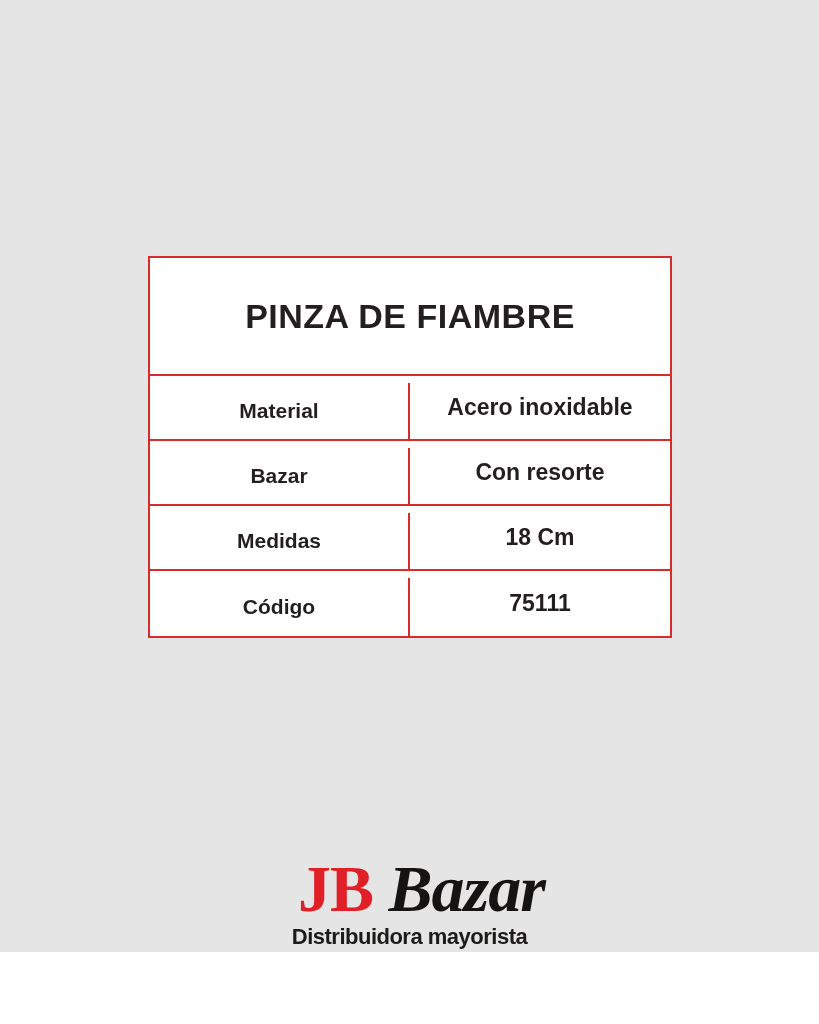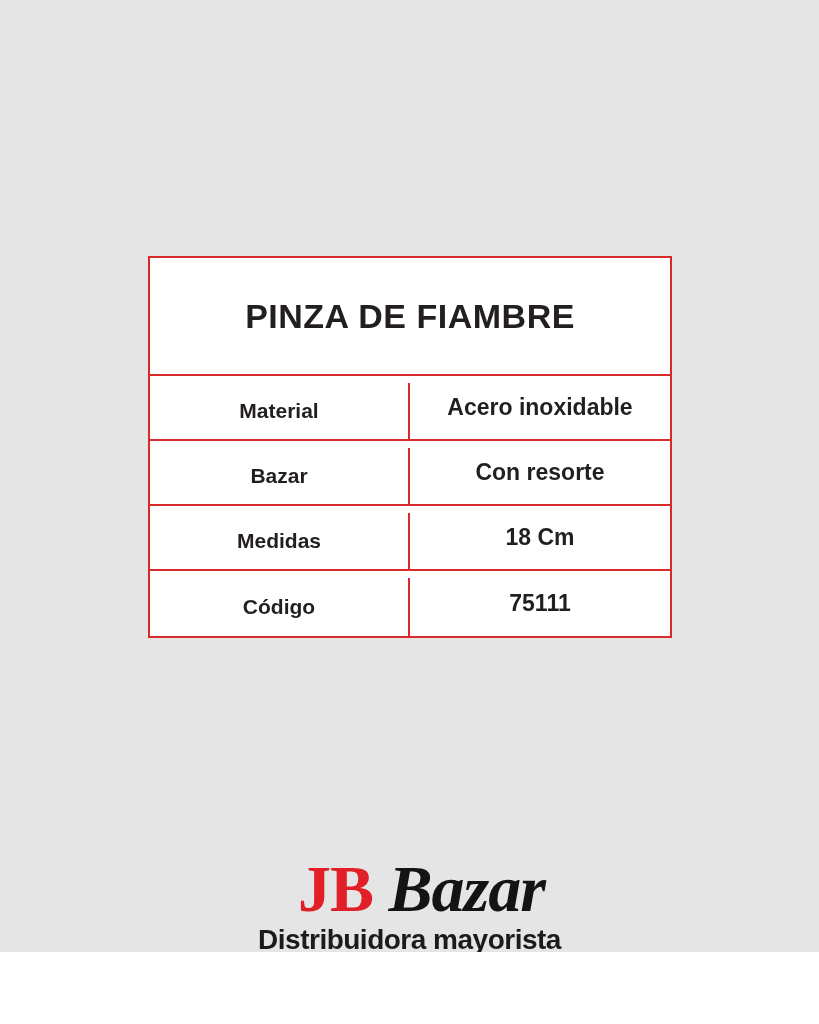--- a/index.html
+++ b/index.html
@@ -91,21 +91,21 @@
     margin-left: 24px;
   }
   .logo-name {
     color: #161413;
     font-style: italic;
   }
   .logo-tagline {
     margin-top: 4px;
     font-family: "Liberation Sans", sans-serif;
     font-weight: 700;
-    font-size: 28px;
+    font-size: 22px;
     letter-spacing: -0.5px;
     color: #1d1b1a;
   }
 </style>
 </head>
 <body>
 
 <div class="page">
 
   <div class="spec-table">

